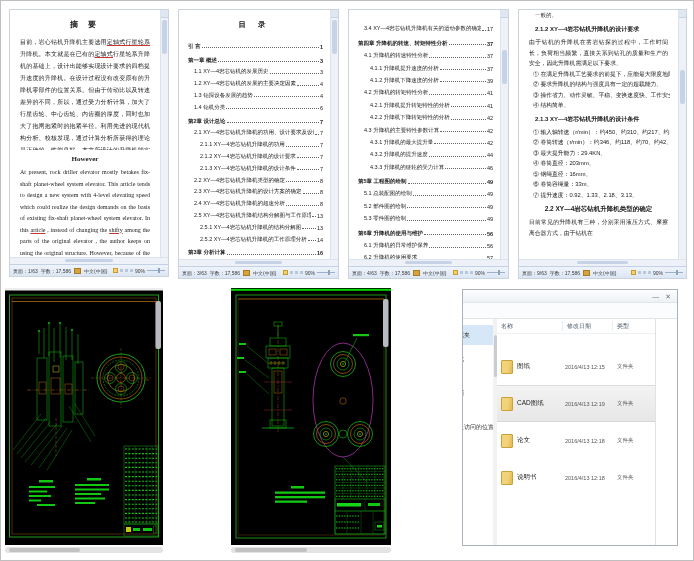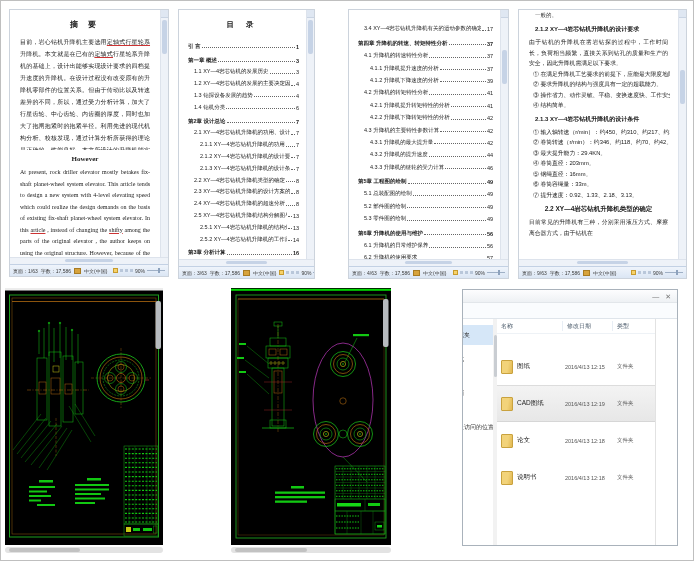--- a/index.html
+++ b/index.html
@@ -114,21 +114,21 @@
           <span class="view-sq"></span>
           <span class="view-sq"></span>
         <span>90%</span>
         <span class="zoom-track">
             <span class="zoom-thumb"></span>
           </span>
       </span>
     </div>
   </div>
 
-  <div class="doc doc2" style="left:177px;top:8px;width:137px;height:270px">
+  <div class="doc doc2" style="left:177px;top:8px;width:161px;height:270px">
     <div class="doc-main">
       <div class="doc-content">
         <div class="toc-title">目  录</div>
         <div class="toc-list">
 
         <div class="toc-row l0">
             <span class="toc-label">引 言</span>
             <span class="toc-dots"></span>
             <span class="toc-page">1</span>
           </div>

